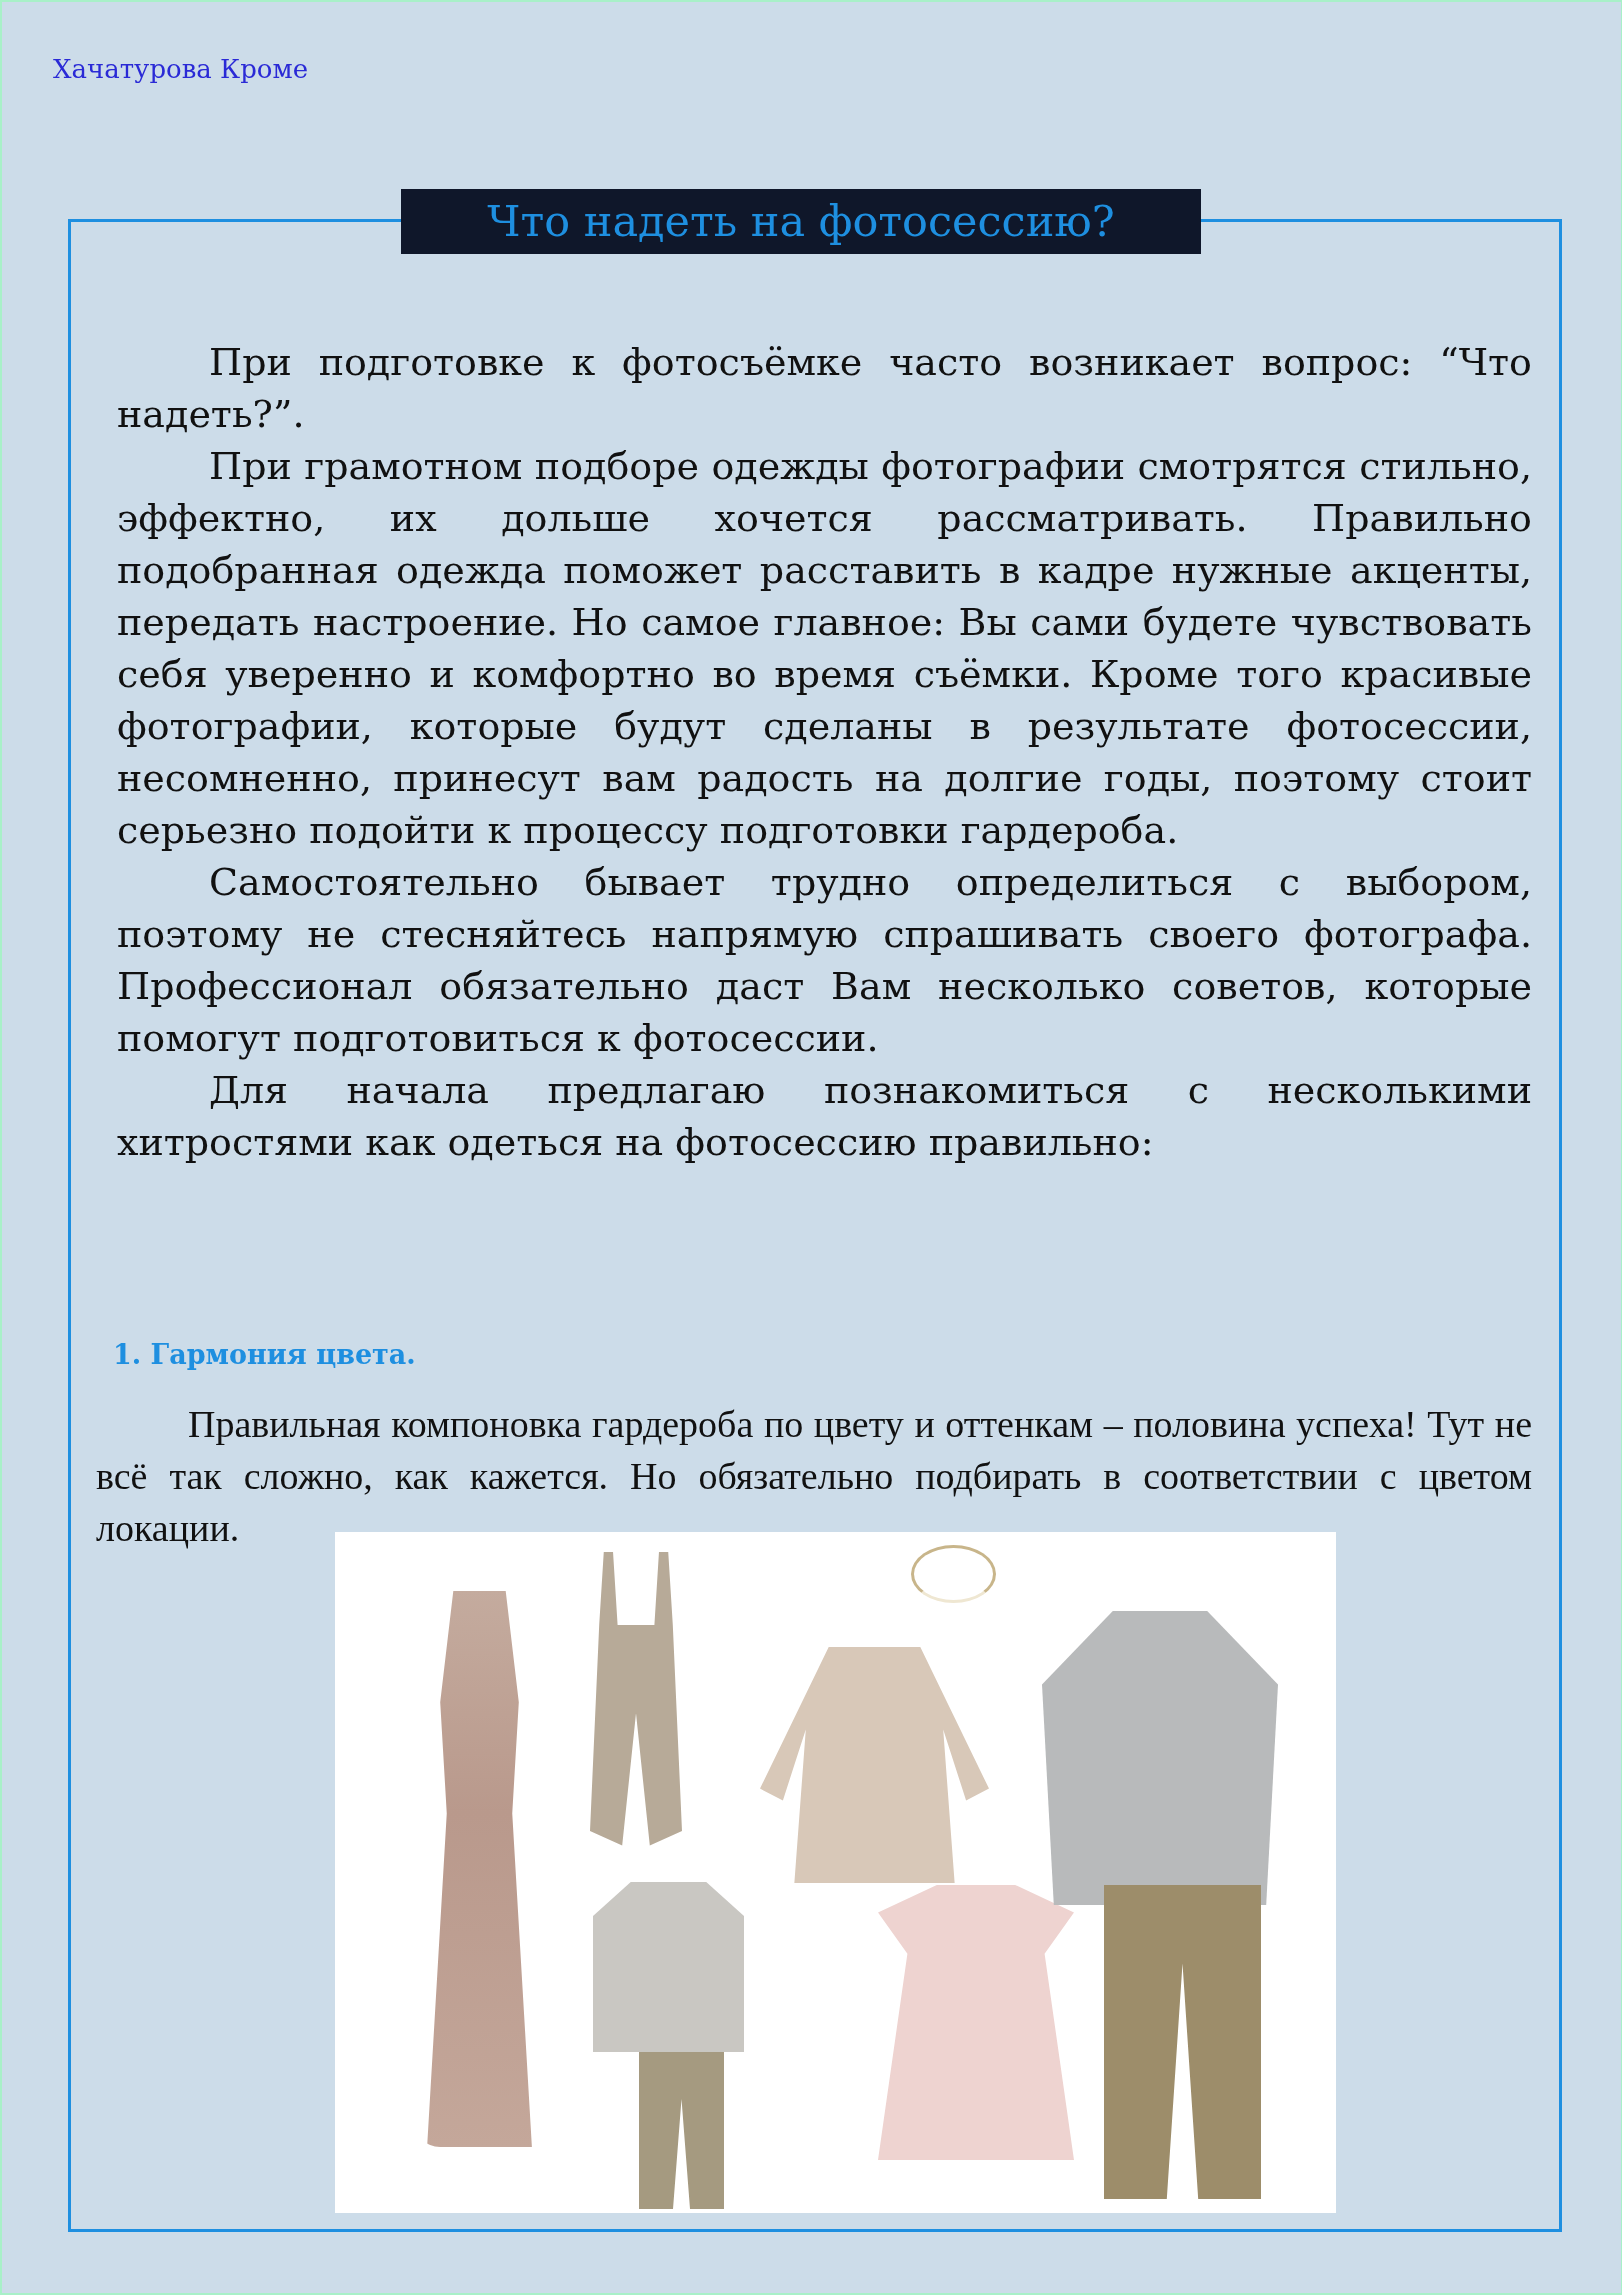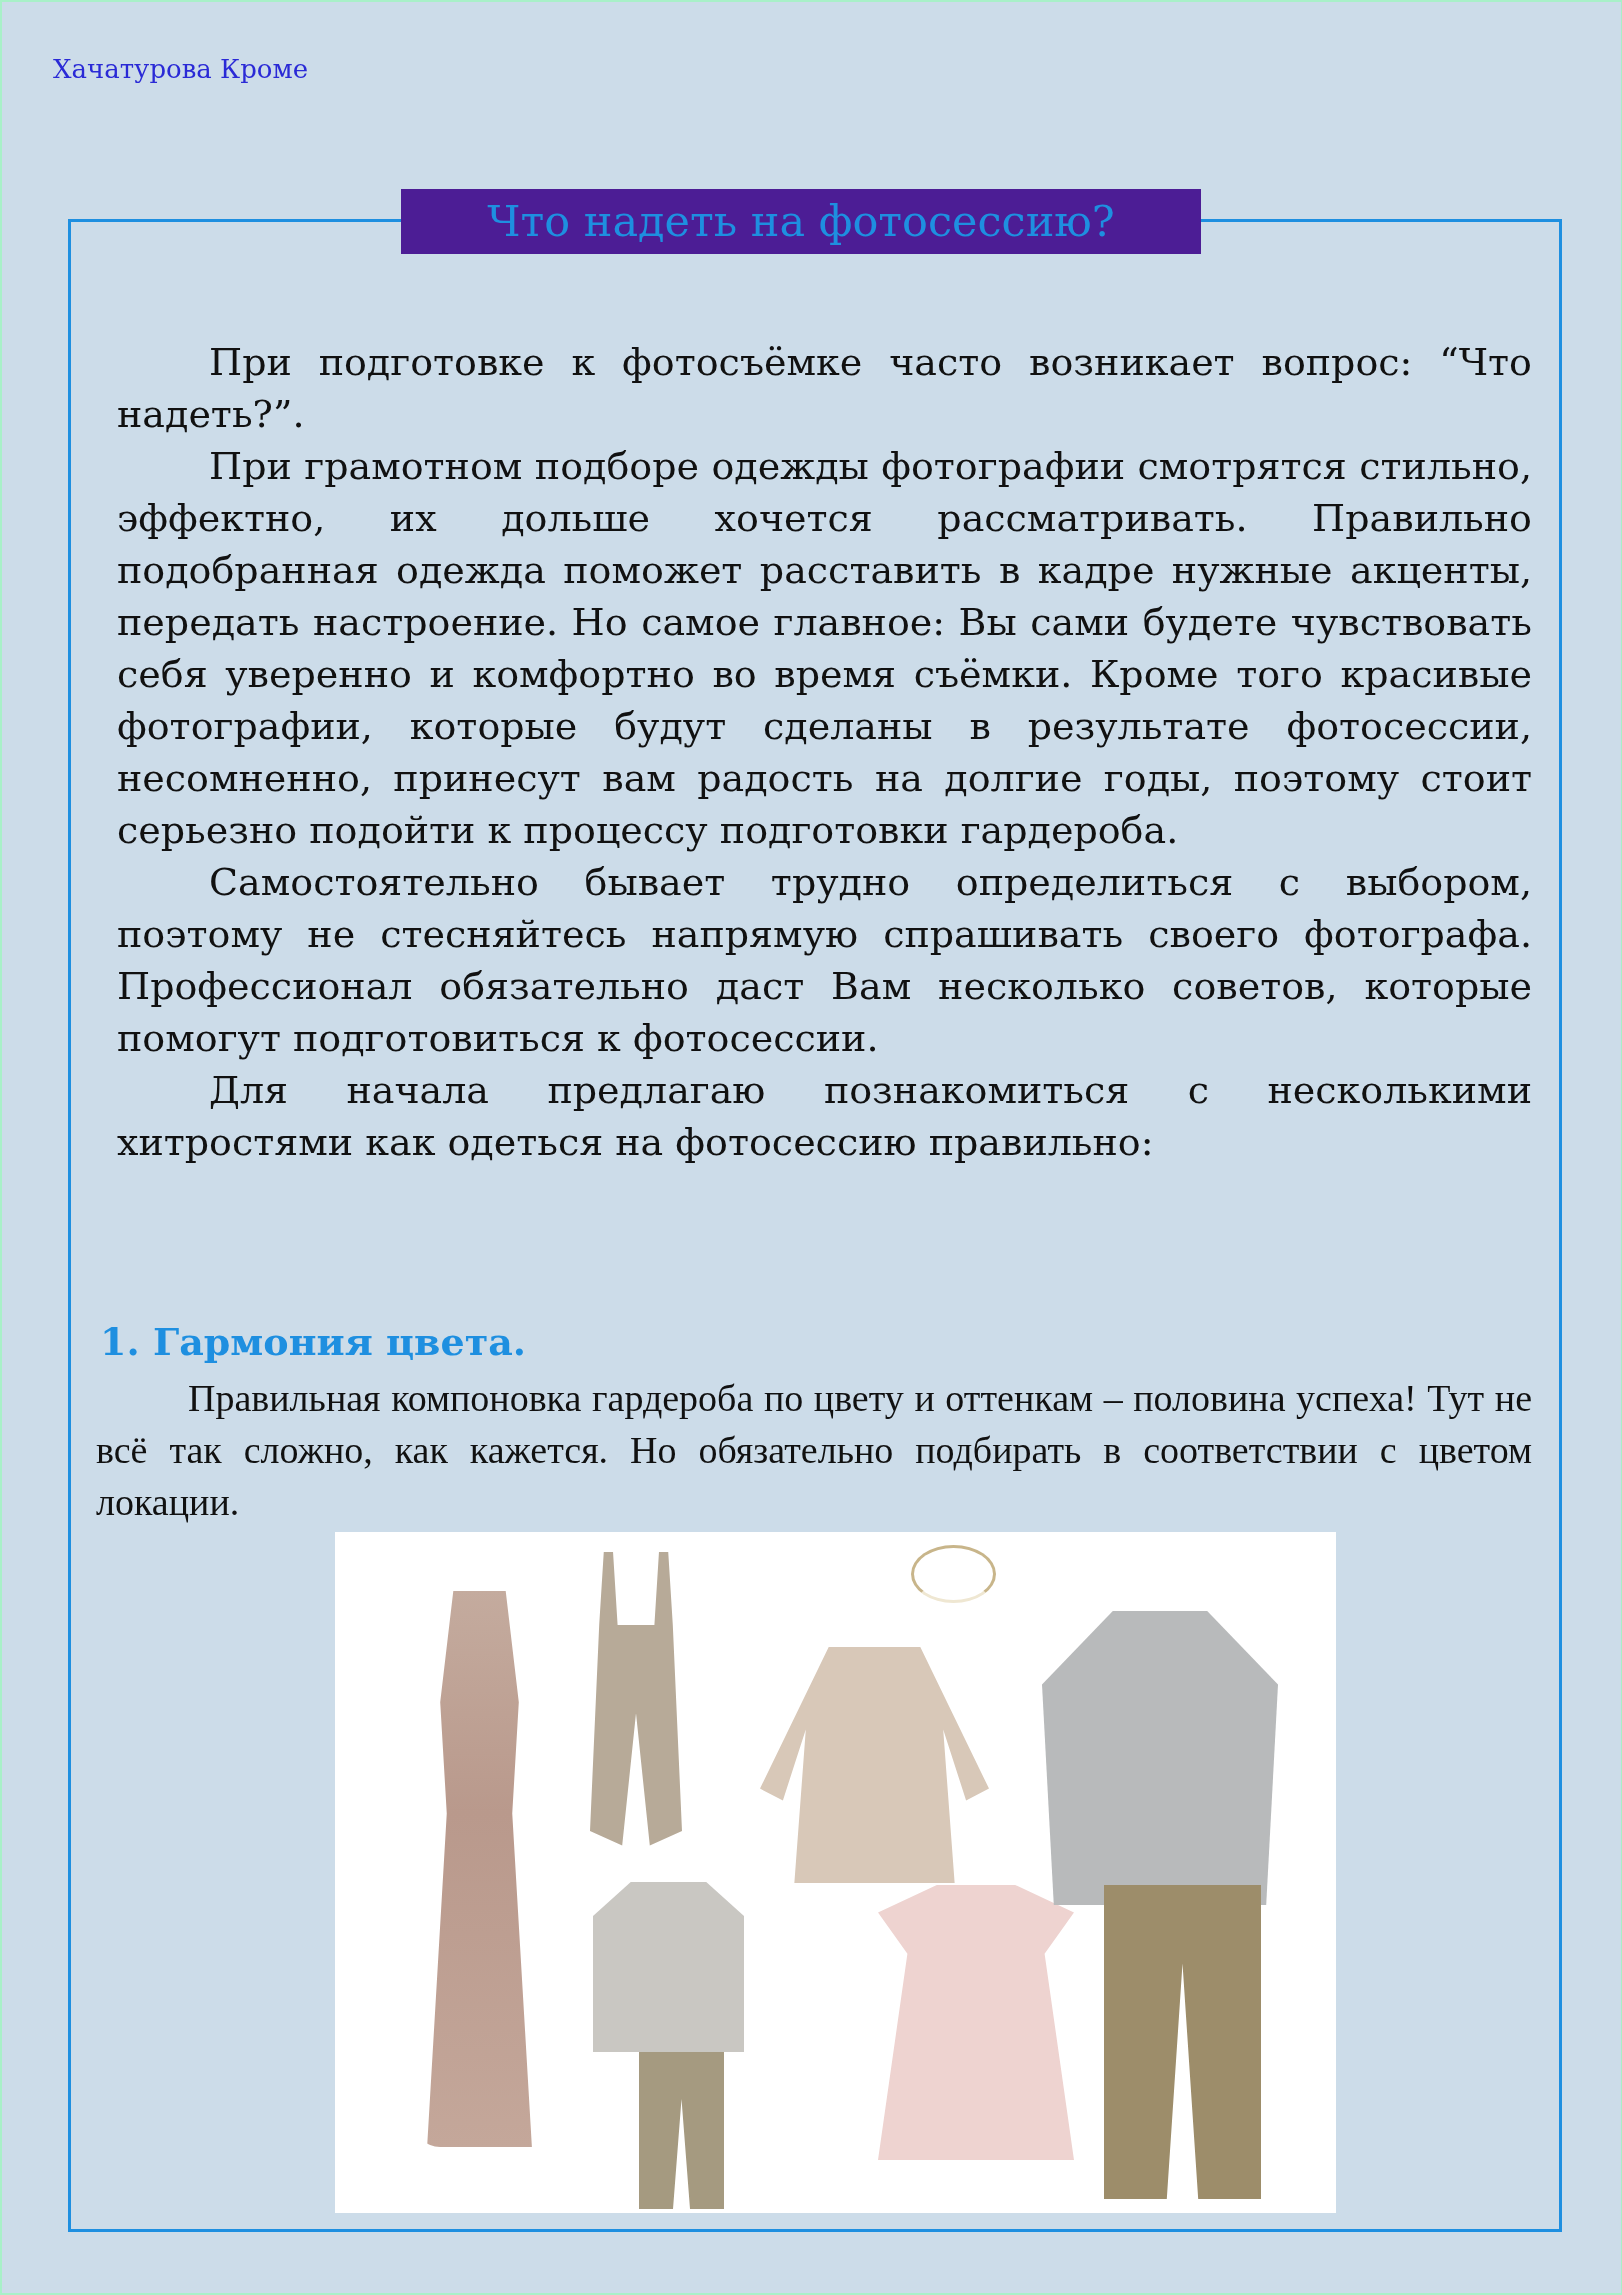--- a/index.html
+++ b/index.html
@@ -19,39 +19,39 @@
     }
     .frame {
       position: absolute; left: 66px; top: 217px;
       width: 1494px; height: 2013px;
       box-sizing: border-box;
       border: 3.3px solid #1e8fe0;
     }
     .frame-title {
       position: absolute; left: 330px; top: -33px;
       width: 800px; height: 65px;
-      background: #4c1d95;
+      background: #0f172a;
       text-align: center;
       color: #1e8fe0;
       font-size: 43px; line-height: 65px;
       font-family: "DejaVu Serif", serif;
     }
     .intro {
       position: absolute; left: 46px; top: 114px;
       width: 1415px;
       color: #111;
       font-size: 38px; line-height: 52px;
       text-align: justify;
     }
     .intro p { margin: 0; text-indent: 92px; }
     .section {
       position: absolute; left: 25px; top: 1090px; width: 1436px;
     }
     .section-title {
-      color: #1e8fe0; font-size: 38px; line-height: 52px; margin: 4px;
+      color: #1e8fe0; font-size: 27px; line-height: 52px; margin: 17px;
     }
     .section-text {
       color: #111; font-size: 38px; line-height: 52px; margin: 0;
       text-align: justify; text-indent: 92px; font-family: Liberation Serif, serif;
     }
     .image-box {
       position: absolute; left: 264px; top: 1310px;
       width: 1001px; height: 681px;
       background: #ffffff;
     }

